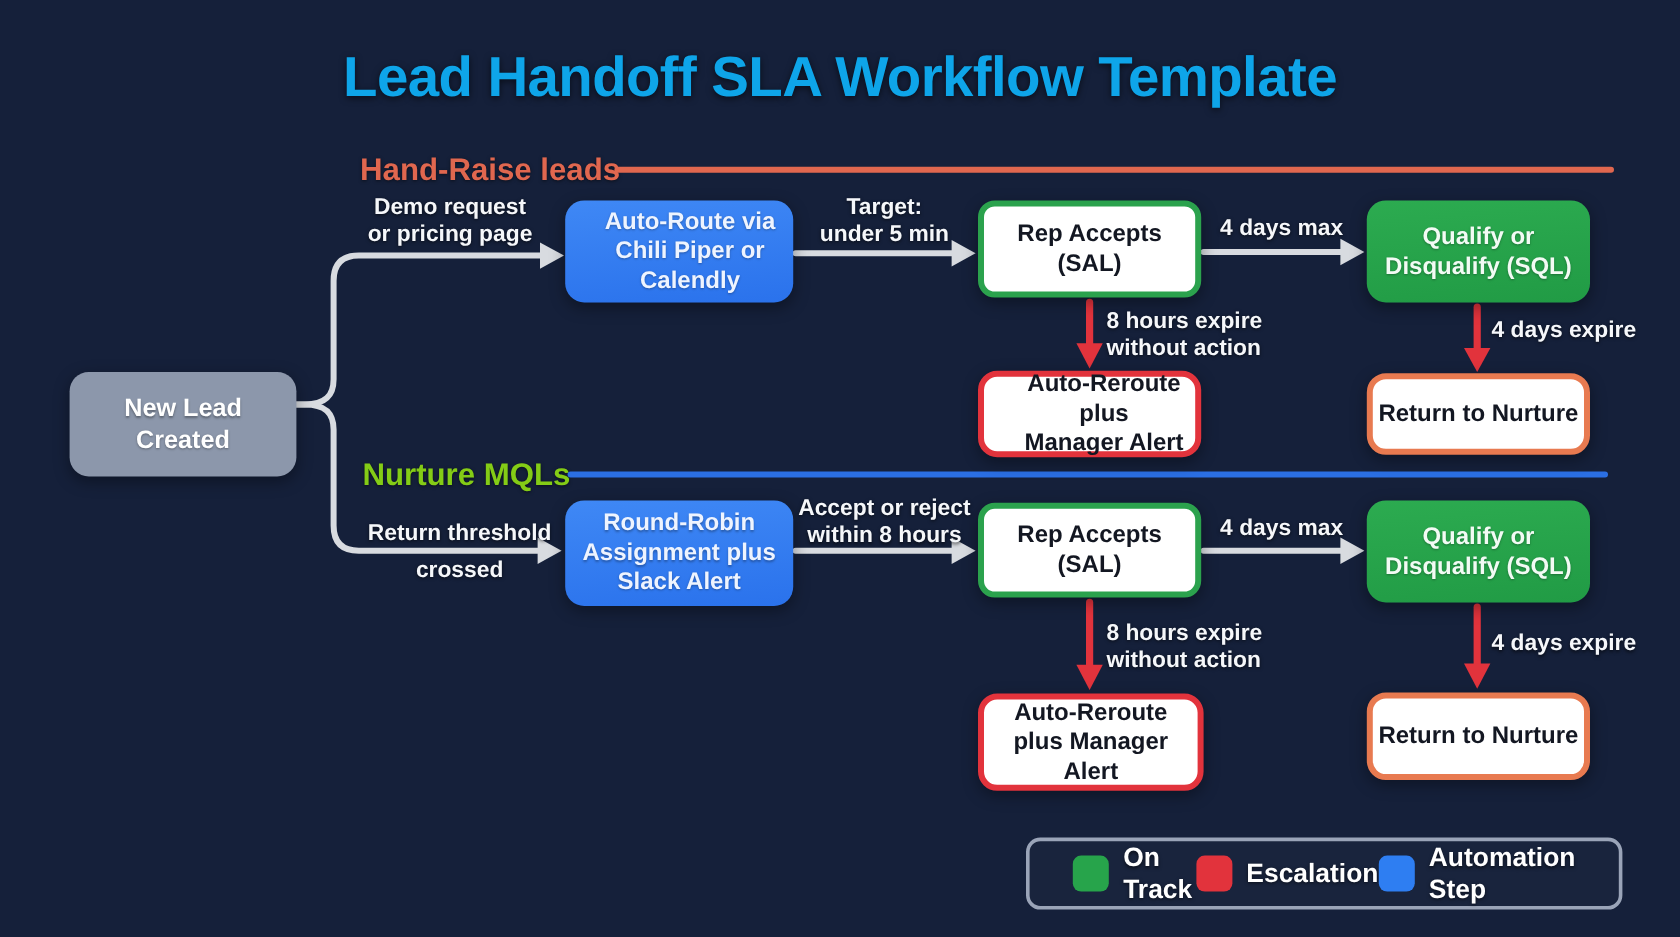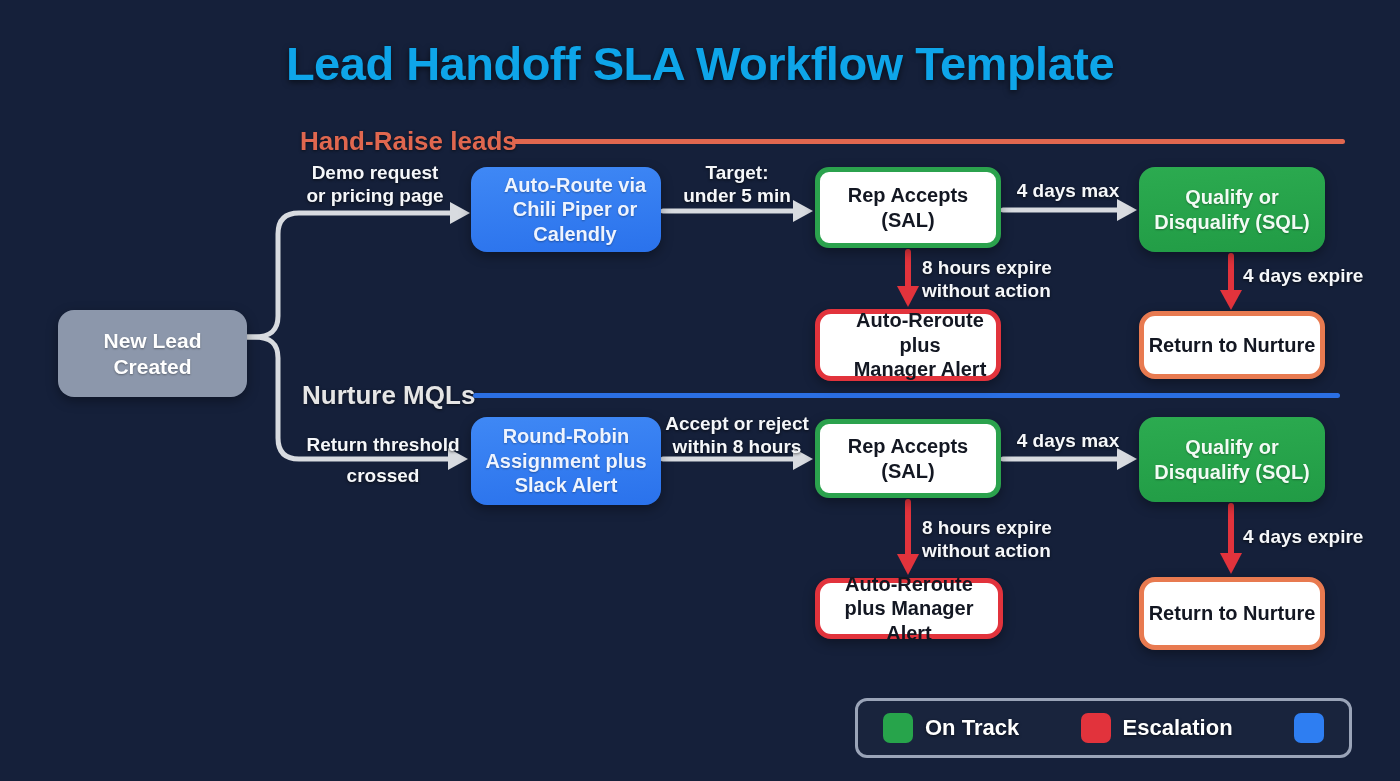--- a/index.html
+++ b/index.html
@@ -12,21 +12,21 @@
     position:absolute;top:36px;left:0;right:0;margin:0;
     text-align:center;font-size:47px;font-weight:bold;color:#0ea5e9;
     letter-spacing:-0.5px;
     text-shadow:0 2px 6px rgba(0,0,0,.6);
   }
   .lane-title{
     position:absolute;font-size:26px;font-weight:bold;
     text-shadow:0 1px 3px rgba(0,0,0,.55);
   }
   .lane-title.hand{left:300px;top:126px;color:#e0674f;}
-  .lane-title.nurt{left:302px;top:380px;color:#e5e5e5;}
+  .lane-title.nurt{left:302px;top:380px;color:#84cc16;}
   .lane-line{position:absolute;height:5px;border-radius:3px;}
   .lane-line.hand{left:512px;top:139px;width:833px;background:#e0674f;}
   .lane-line.nurt{left:473px;top:393px;width:867px;background:#2b6fe3;}
   .connectors{position:absolute;left:0;top:0;}
   .node{
     position:absolute;display:flex;align-items:center;justify-content:center;
     box-sizing:border-box;text-align:center;font-weight:bold;
     border-radius:16px;white-space:pre-line;line-height:1.22;font-size:20px;
     box-shadow:0 4px 12px rgba(0,0,0,.35);
   }
@@ -43,21 +43,21 @@
   .flabel{
     position:absolute;color:#f5f7fa;font-weight:bold;font-size:19px;
     line-height:1.22;text-align:center;white-space:pre-line;
     text-shadow:0 1px 3px rgba(0,0,0,.65);
   }
   .flabel.left{text-align:left;}
   .legend{
     position:absolute;left:855px;top:698px;width:497px;height:60px;
     box-sizing:border-box;border:3px solid #9aa4b8;border-radius:12px;
     display:flex;align-items:center;justify-content:space-between;
-    padding:0 25px;background:rgba(255,255,255,0.02);
+    padding:0 36px;background:rgba(255,255,255,0.02);
   }
   .legend-item{display:flex;align-items:center;gap:12px;}
   .legend-swatch{width:30px;height:30px;border-radius:7px;flex:0 0 auto;}
   .legend-label{color:#ffffff;font-weight:bold;font-size:22px;
     text-shadow:0 1px 3px rgba(0,0,0,.6);}
 </style>
 </head>
 <body>
 
 <div class="canvas">
@@ -114,21 +114,21 @@
 Manager Alert</div>
   <div class="node node-outline border-orange" style="left:1139px;top:311px;width:186px;height:68px;">Return to Nurture</div>
 
   <div class="node node-blue" style="left:471px;top:417px;width:190px;height:88px;">Round-Robin
 Assignment plus
 Slack Alert</div>
   <div class="node node-outline border-green" style="left:815px;top:419px;width:186px;height:79px;border-radius:14px;">Rep Accepts
 (SAL)</div>
   <div class="node node-green" style="left:1139px;top:417px;width:186px;height:85px;">Qualify or
 Disqualify (SQL)</div>
-  <div class="node node-outline border-red" style="left:815px;top:578px;width:188px;height:61px;">Auto-Reroute
+  <div class="node node-outline border-red" style="left:815px;top:578px;width:188px;height:81px;">Auto-Reroute
 plus Manager Alert</div>
   <div class="node node-outline border-orange" style="left:1139px;top:577px;width:186px;height:73px;">Return to Nurture</div>
 
   <div class="flabel" style="left:280px;top:161px;width:190px;">Demo request
 or pricing page</div>
   <div class="flabel" style="left:662px;top:161px;width:150px;">Target:
 under 5 min</div>
   <div class="flabel" style="left:1003px;top:179px;width:130px;">4 days max</div>
   <div class="flabel left" style="left:922px;top:256px;width:150px;">8 hours expire
 without action</div>
@@ -147,16 +147,17 @@
     <div class="legend-item">
       <span class="legend-swatch" style="background: rgb(39, 164, 75);"></span>
       <span class="legend-label">On Track</span>
     </div>
     <div class="legend-item">
       <span class="legend-swatch" style="background: rgb(226, 51, 60);"></span>
       <span class="legend-label">Escalation</span>
     </div>
     <div class="legend-item">
       <span class="legend-swatch" style="background: rgb(46, 126, 242);"></span>
+      <span class="legend-label">Automation Step</span>
     </div>
   </div>
 
 </div>
 
 </body></html>

